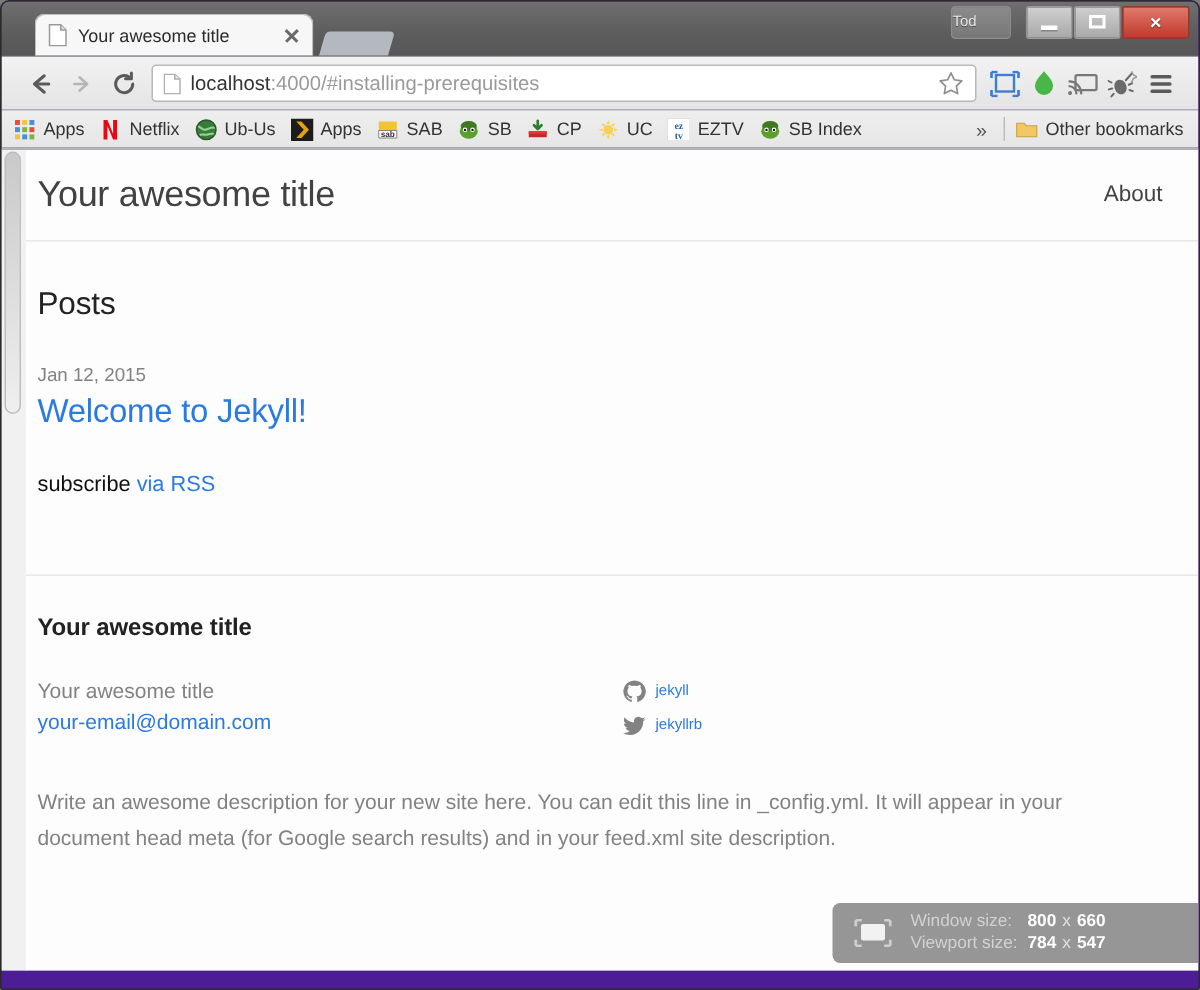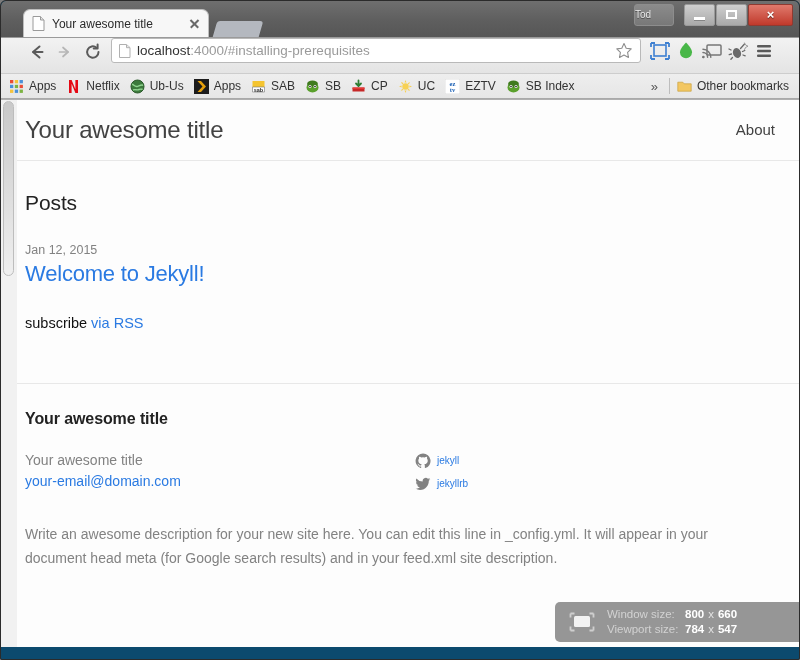--- a/index.html
+++ b/index.html
@@ -15,21 +15,21 @@
     font-family: "Liberation Sans", sans-serif;
     -webkit-font-smoothing: antialiased;
   }
 
   
   .browser-window {
     position: relative;
     width: 800px;
     height: 660px;
     box-sizing: border-box;
-    background: #0c4a6e;
+    background: #4c1d95;
     border: 1px solid #2b2b2b;
     border-radius: 6px 6px 2px 2px;
     overflow: hidden;
   }
 
   .titlebar {
     position: relative;
     height: 36px;
     background: linear-gradient(180deg, #6f6f6f 0%, #5e5e5e 55%, #565656 100%);
     border-radius: 5px 5px 0 0;
@@ -148,22 +148,22 @@
     font-weight: bold; line-height: 15px;
     text-shadow: 0 1px 1px rgba(0,0,0,.5);
   }
 
   
   .toolbar {
     height: 36px;
     background: linear-gradient(180deg,#f2f2f2 0%, #e4e4e4 100%);
     border-top: 1px solid #9a9a9a;
     display: flex;
-    align-items: flex-start;
-    padding: 0 22px;
+    align-items: center;
+    padding: 0 12px;
     box-sizing: border-box;
   }
   .nav-btn {
     width: 28px;
     height: 28px;
     display: flex;
     align-items: center;
     justify-content: center;
     flex: 0 0 auto;
   }

